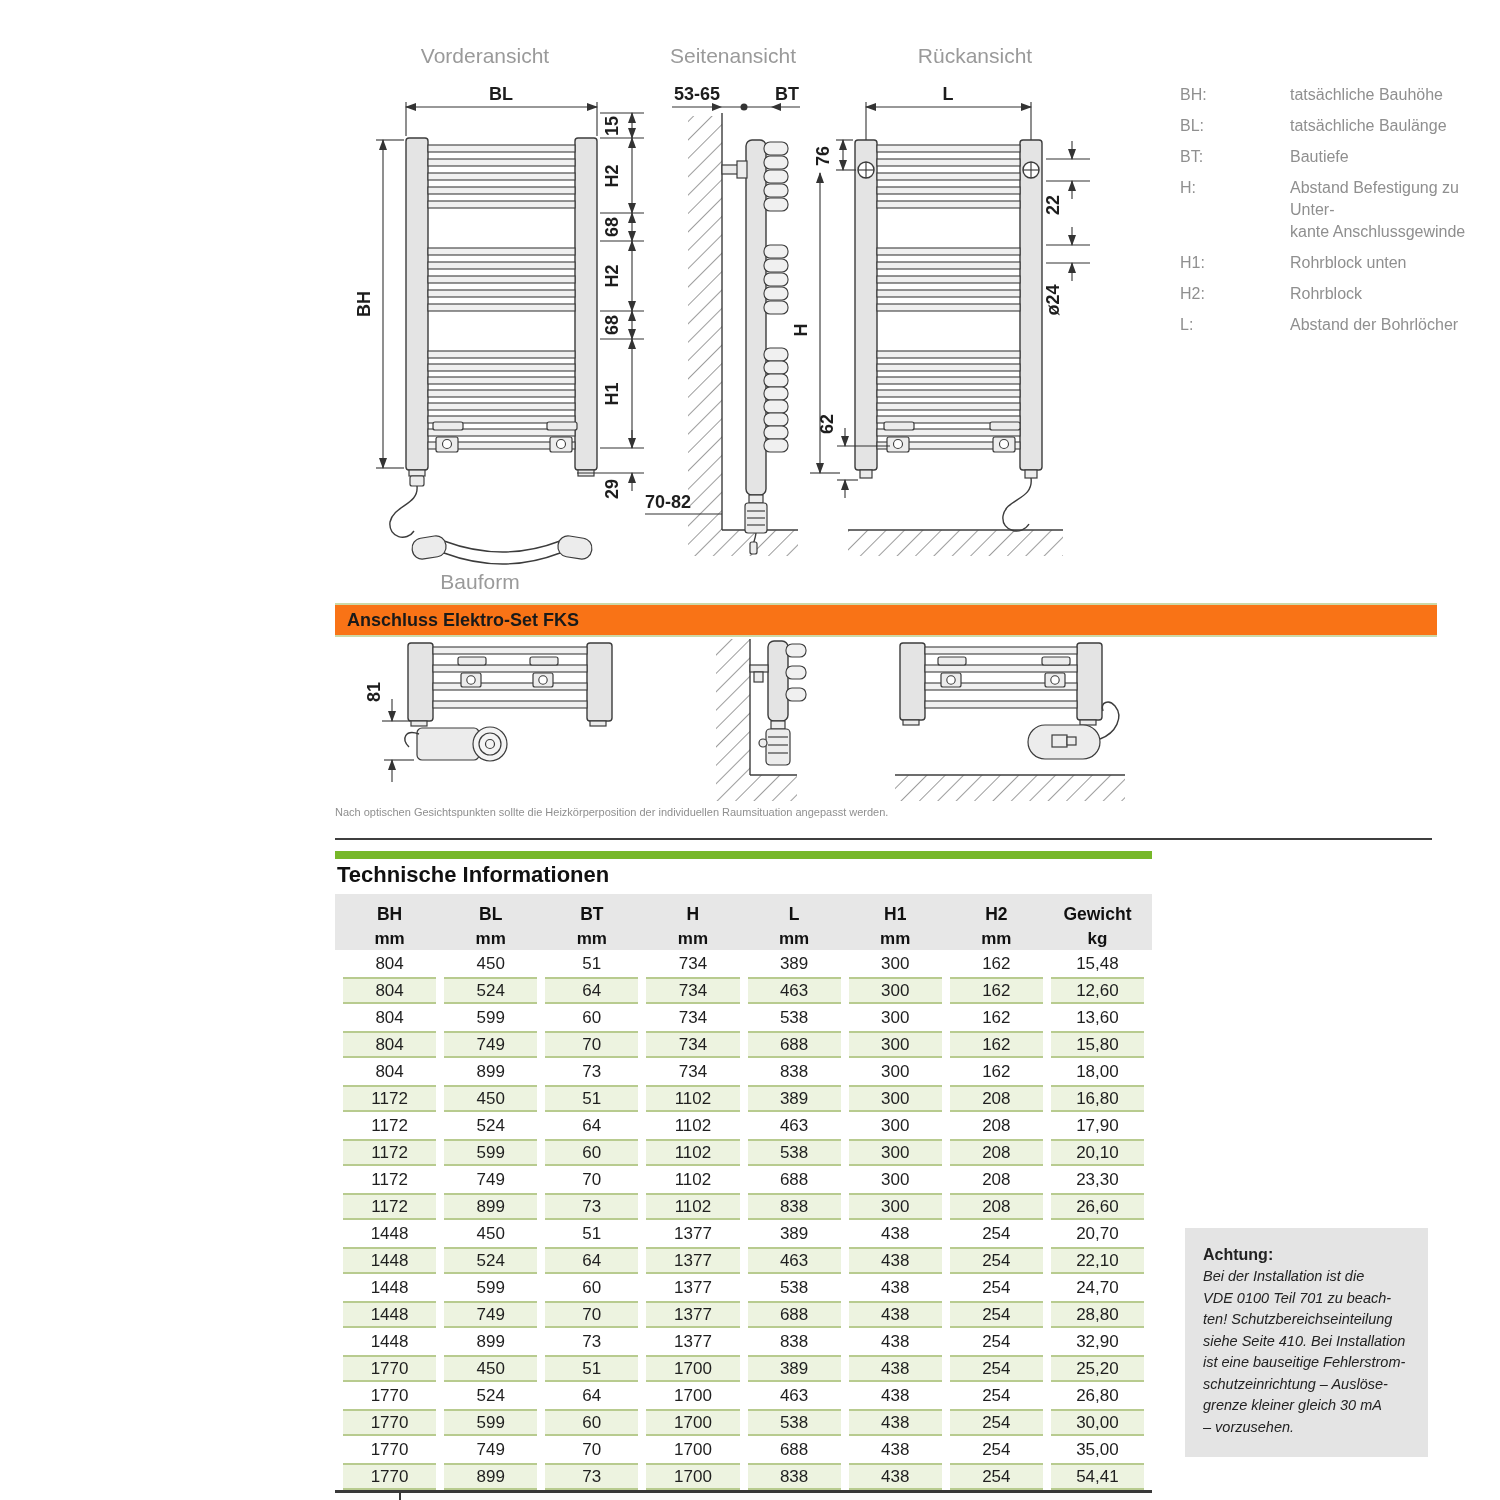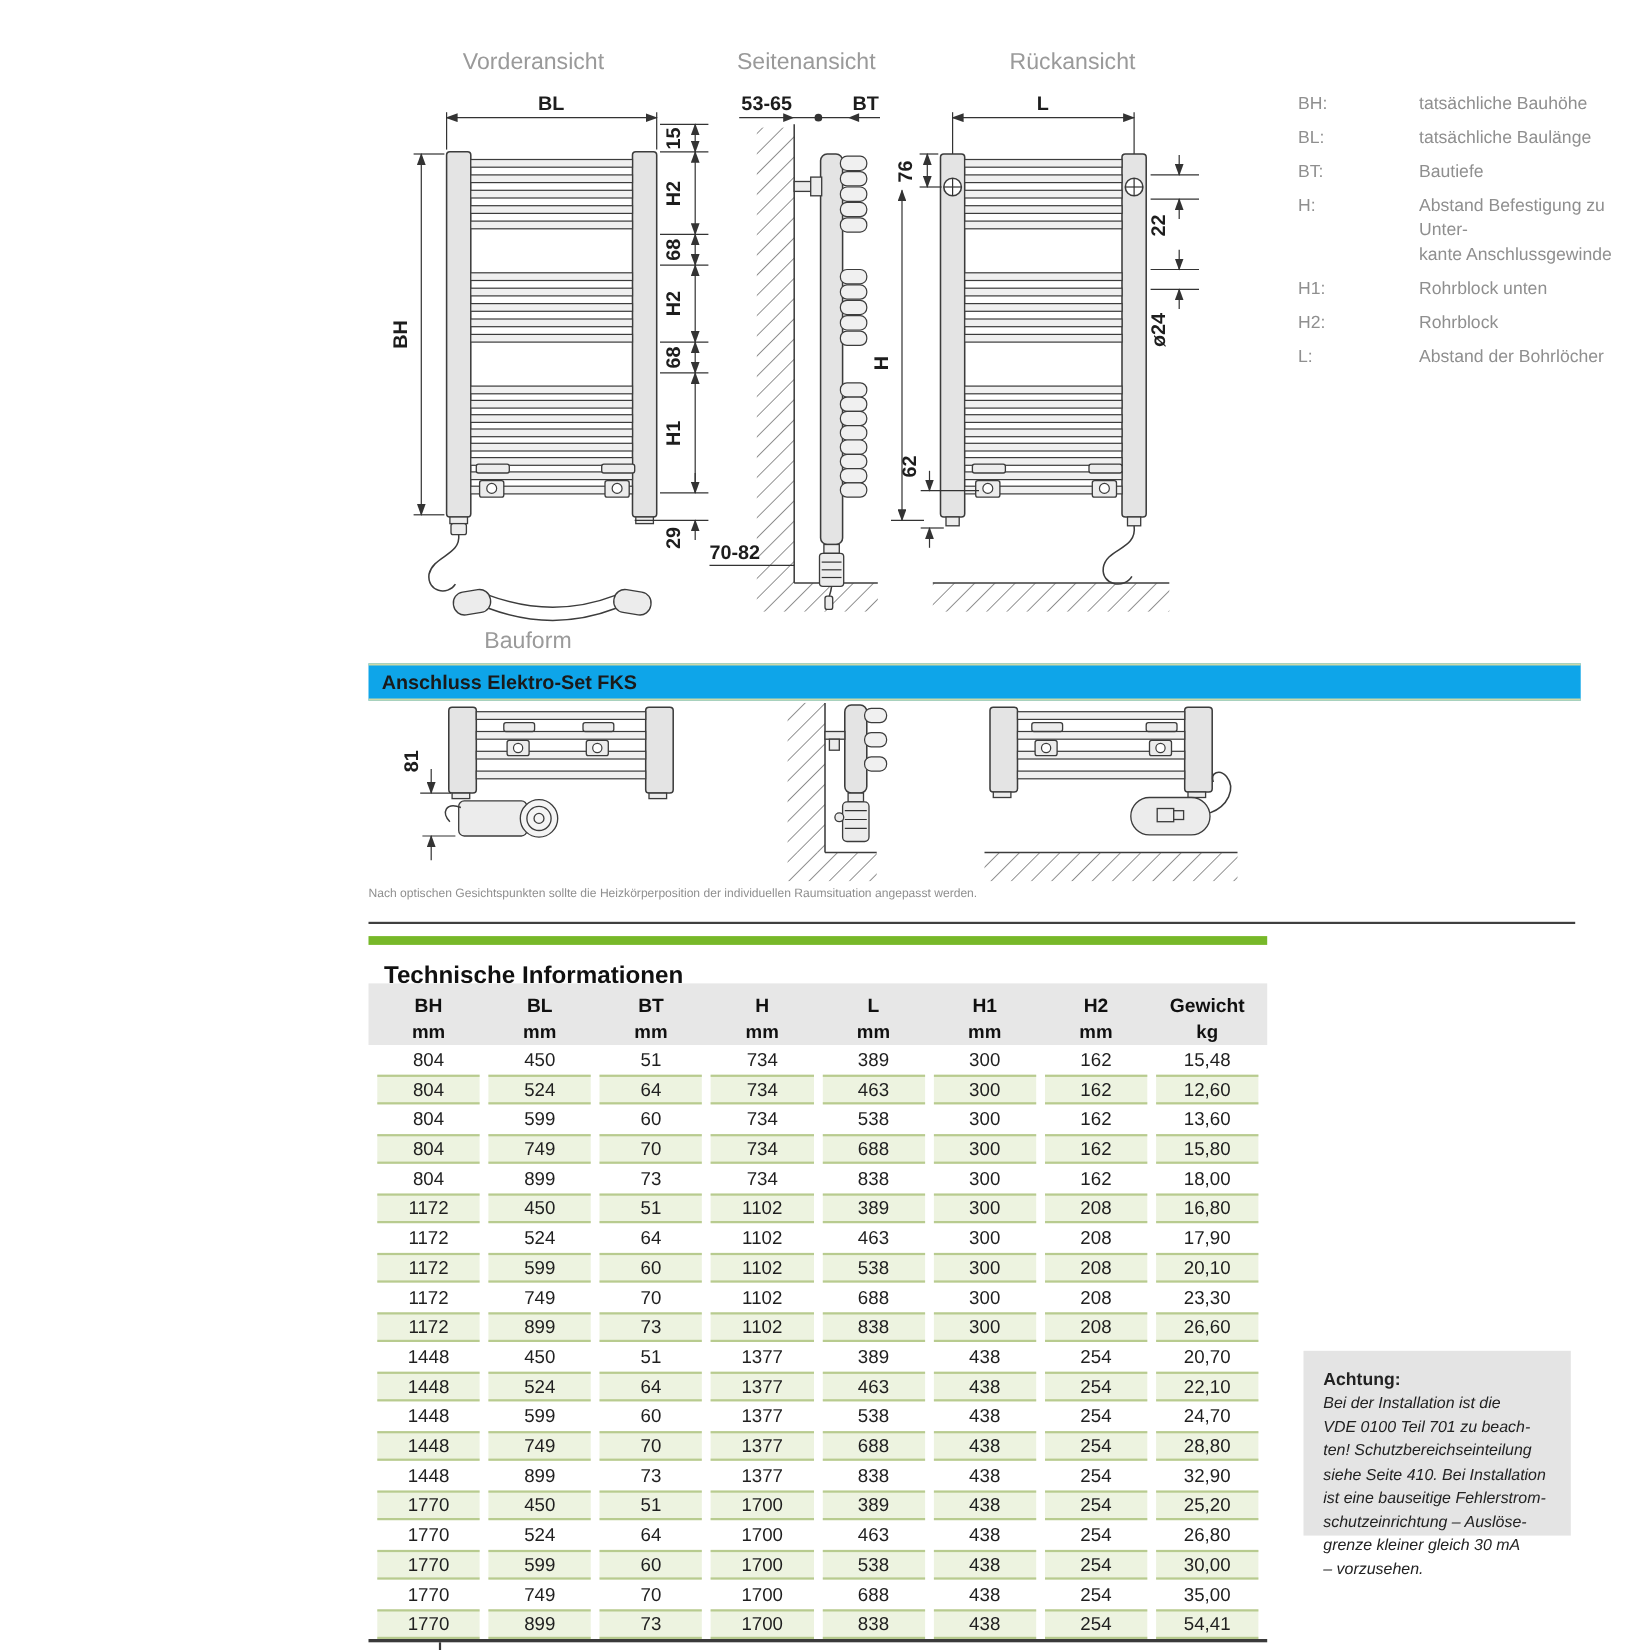--- a/index.html
+++ b/index.html
@@ -18,46 +18,46 @@
   .wsh { stroke:none; }
 
   
   .legend { position:absolute; left:1180px; top:84px; width:300px; color:#8f8f8f; font-size:16px; }
   .legend-item { display:flex; margin-bottom:9px; line-height:22px; }
   .legend-term { width:62px; flex:0 0 62px; }
   .legend-desc { white-space:pre-line;margin-left:48px; }
 
   
   .fks-header { position:absolute; left:335px; top:603px; width:1090px; height:30px;
-    background:#0ea5e9; border-top:2px solid #ccd9a8; border-bottom:2px solid #ccd9a8;
+    background:#f97316; border-top:2px solid #ccd9a8; border-bottom:2px solid #ccd9a8;
     line-height:30px; padding-left:12px; font-size:18px; font-weight:bold; color:#1a1a1a; }
 
   
   .note { position:absolute; left:335px; top:806px; width:1100px; margin:0;
           color:#8f8f8f; font-size:11px; }
   .rule-dark  { position:absolute; left:335px; top:838px; width:1097px; height:2px; background:#3f3f3f; }
   .green-bar  { position:absolute; left:335px; top:851px; width:817px; height:8px; background:#77b829; }
-  .table-title{ position:absolute; left:337px; top:862px; margin:12px; font-size:22px; font-weight:bold; color:#111; }
+  .table-title{ position:absolute; left:337px; top:862px; margin:0; font-size:22px; font-weight:bold; color:#111; }
 
   
   .header-bg { position:absolute; left:335px; top:894px; width:817px; height:56px; background:#e7e7e7; }
   .spec-table { position:absolute; left:335px; top:894px; width:817px;
     border-collapse:separate; border-spacing:8px 0; table-layout:fixed;
     font-size:17px; color:#1f1f1f; }
   .spec-table th { height:56px; padding:0; font-weight:bold; text-align:center; color:#111; }
   .col-label { line-height:30px; font-size:17.5px; padding-top:3px; }
   .col-unit  { line-height:20px; font-size:17px; }
   .spec-table td { height:23px; line-height:23px; text-align:center; padding:0;
     border-top:2px solid transparent; border-bottom:2px solid transparent; }
   .spec-table tr.shaded td { background:#edf3e0; border-color:#b8cb8f; }
   .table-bottom { position:absolute; left:335px; top:1490px; width:817px; height:3px; background:#3a3a3a; }
   .cutoff-tick  { position:absolute; left:399px; top:1493px; width:2px; height:7px; background:#3a3a3a; }
 
   
-  .warning { position:absolute; left:1185px; top:1228px; width:243px; height:168px;
+  .warning { position:absolute; left:1185px; top:1228px; width:243px; height:229px;
     background:#e4e4e4; box-sizing:border-box; padding:16px 8px 16px 18px; color:#222; }
   .warning-title { font-size:16px; font-weight:bold; line-height:22px; }
   .warning-text  { font-size:14.5px; line-height:21.5px; white-space:pre-line;font-style:italic; }
 </style>
 </head>
 <body>
 
 <div class="page">
 
   <svg width="1500" height="600" viewBox="0 0 1500 600" style="position:absolute;left:0;top:0;">

